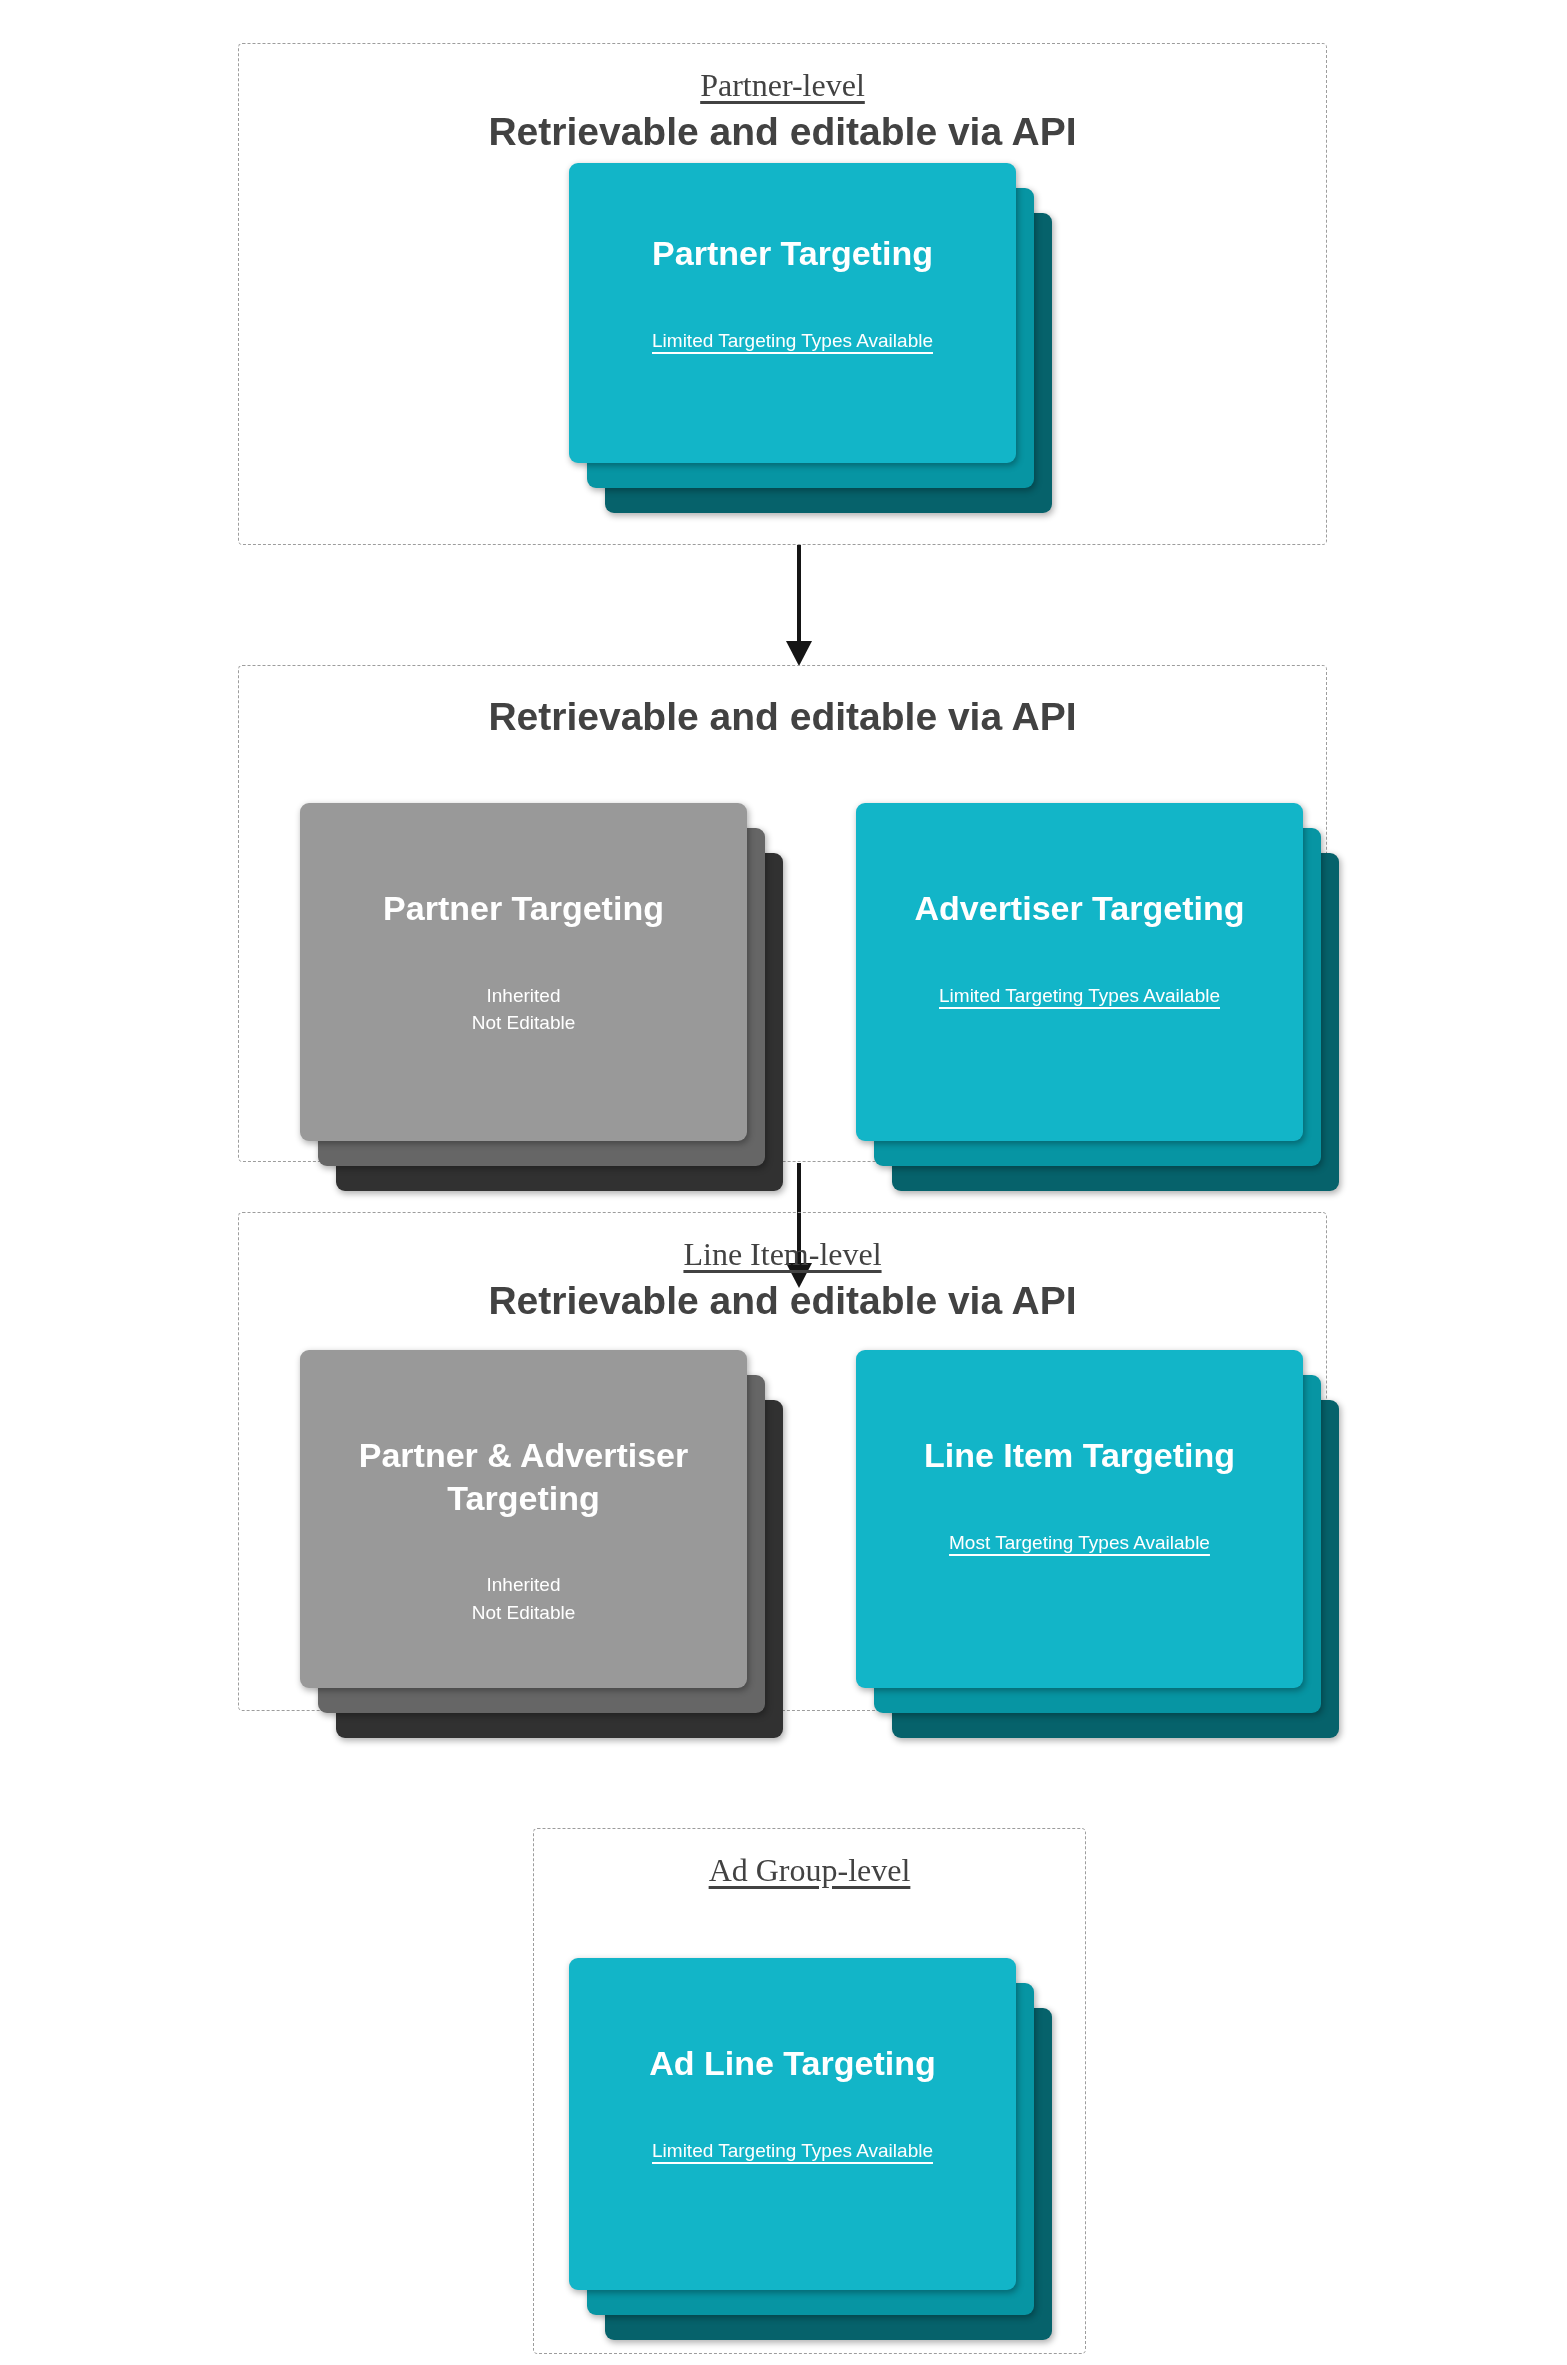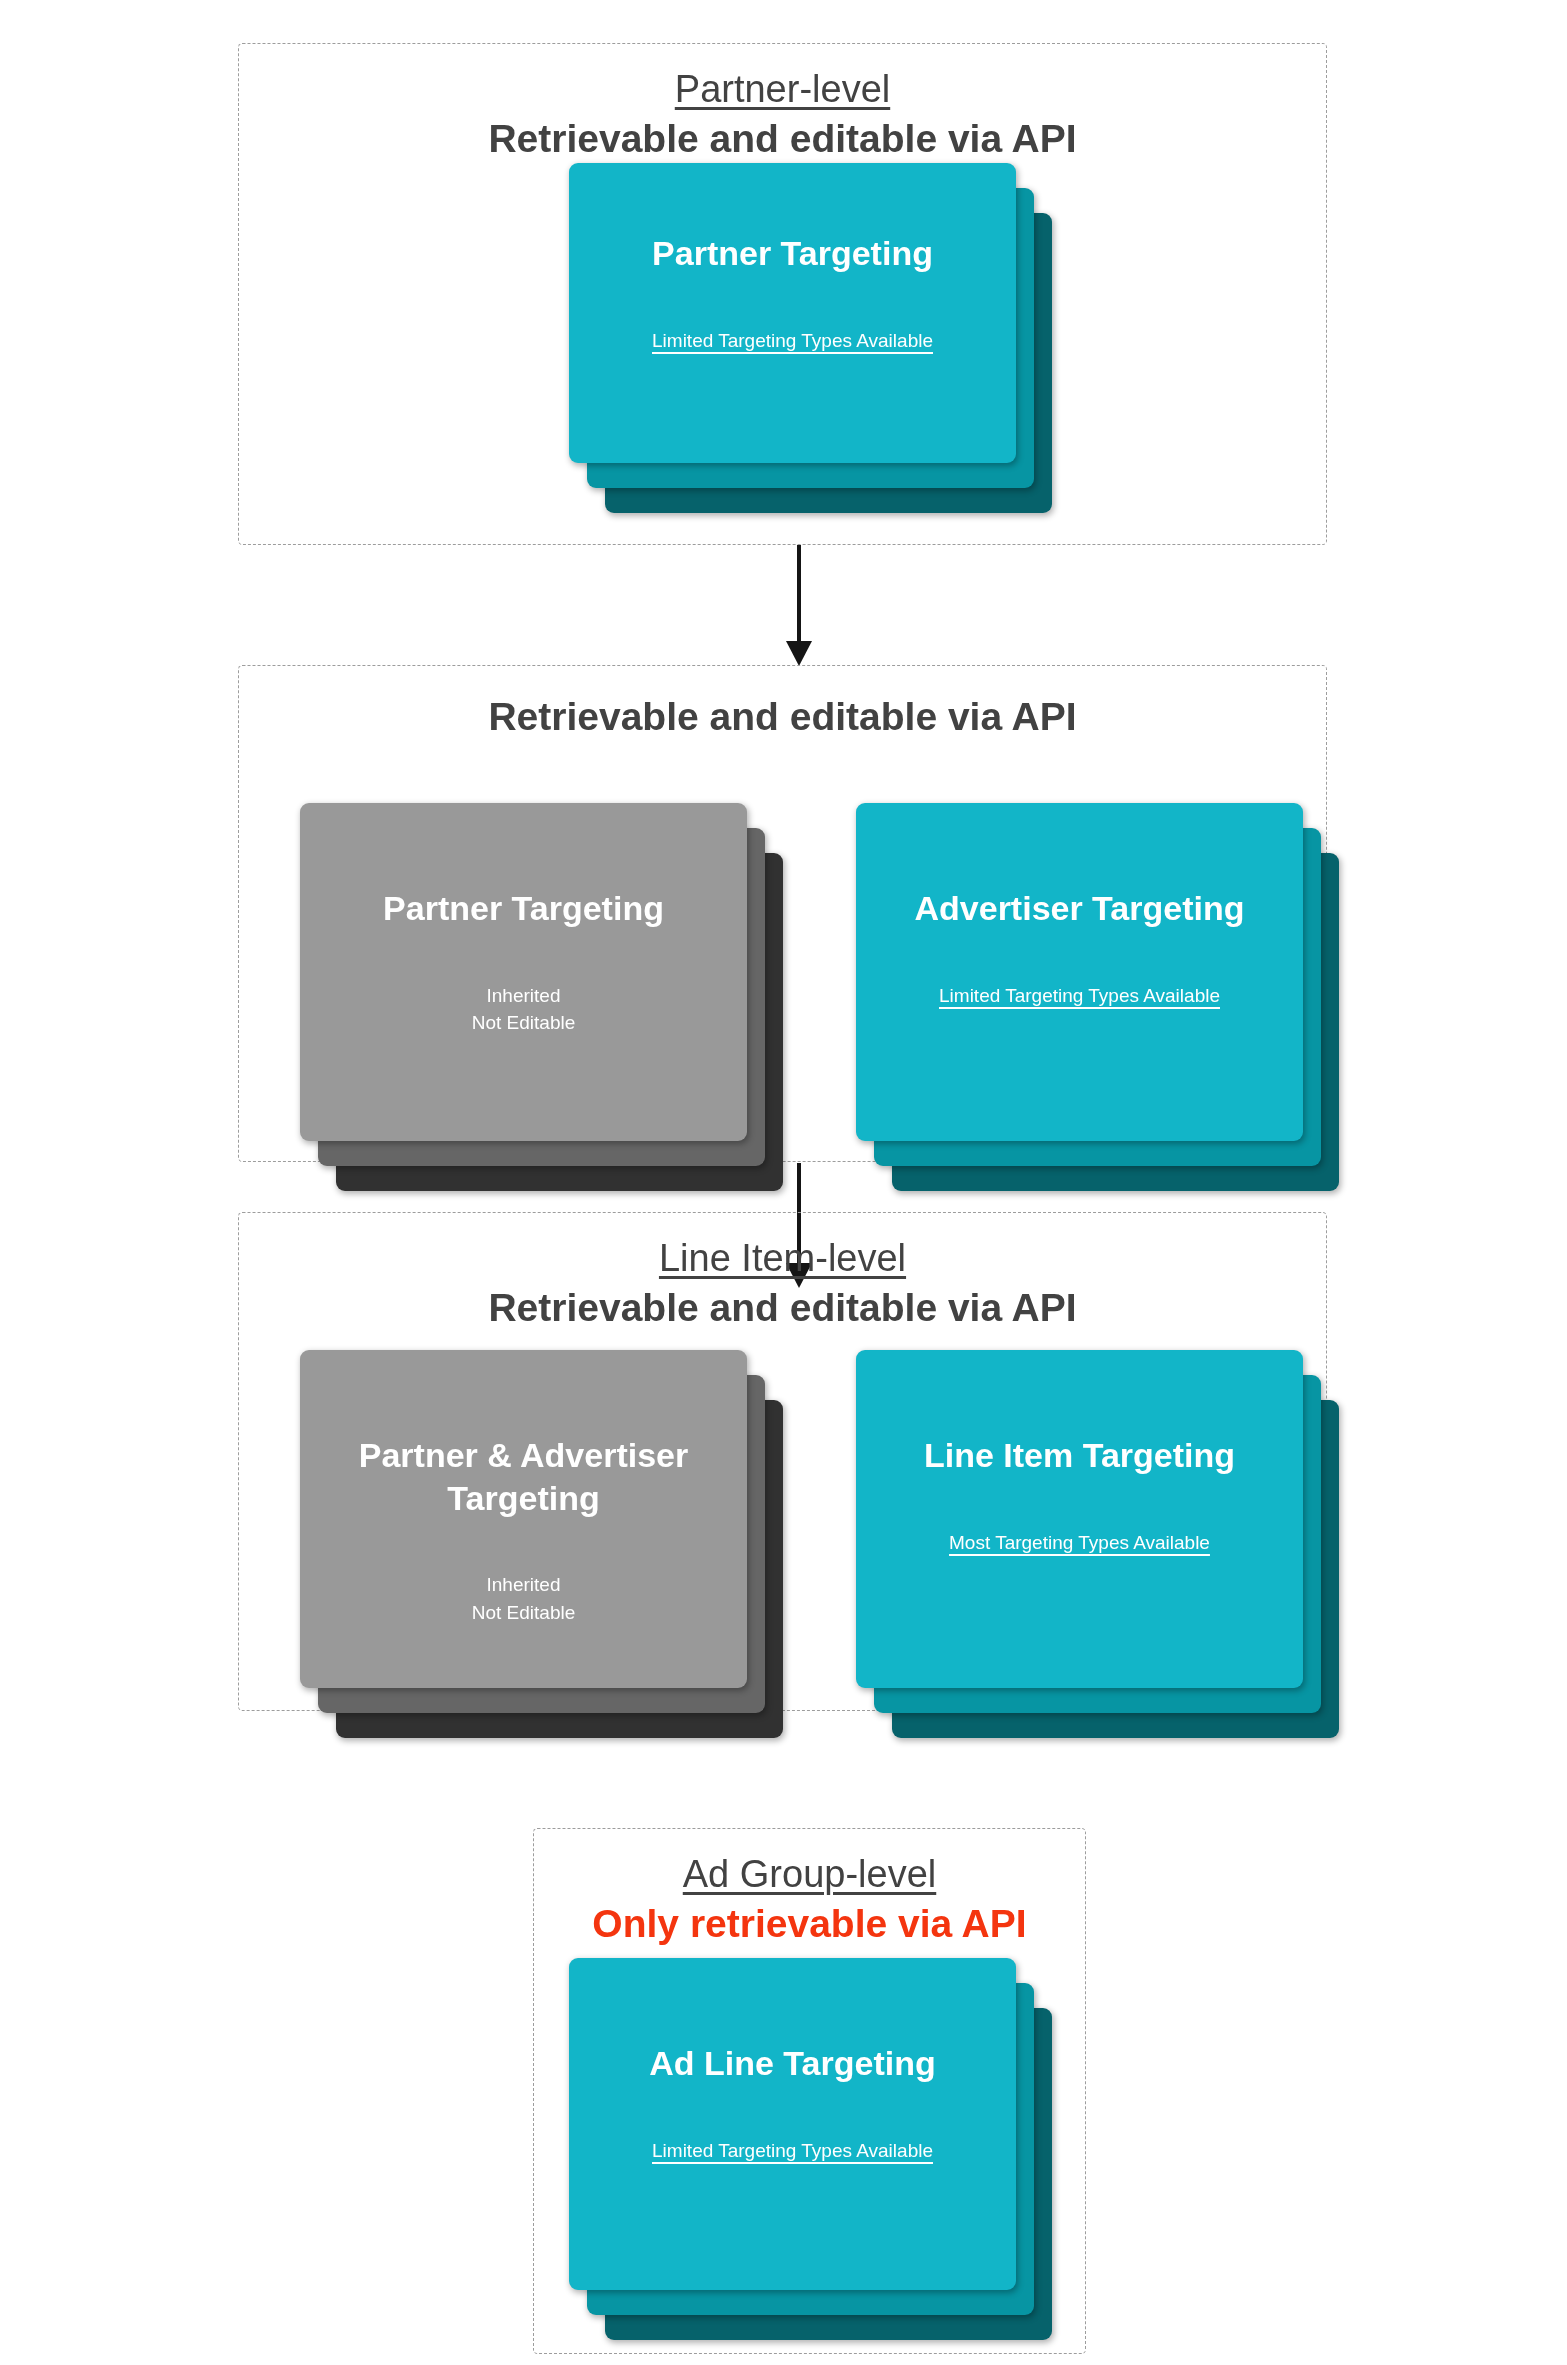--- a/index.html
+++ b/index.html
@@ -17,27 +17,28 @@
   }
   .section {
     position: absolute;
     border: 1.8px dashed var(--dash-border, #9d9d9d);
     border-radius: 4.5px;
     box-sizing: border-box;
     text-align: center;
     padding-top: 23px;
   }
   .sec-title {
-    font-size: 38px;
+    font-size: 32px;
     line-height: 1.18;
     font-weight: 400;
     color: var(--heading, #424242);
     text-decoration: underline;
     text-decoration-thickness: 2.7px;
     text-underline-offset: 5.4px;
+    font-family: Liberation Serif, serif;
   }
   .sec-sub {
     font-size: 39px;
     line-height: 1.18;
     font-weight: 700;
     color: var(--heading, #424242);
     margin-top: 4.5px;
   }
   .sec-sub.red { color: var(--red-accent, #f4350f); }
 
@@ -171,21 +172,20 @@
       <div class="layer mid"></div>
       <div class="layer front card-front">
         <div class="card-title">Line Item Targeting</div>
         <div class="card-body">Most Targeting Types Available</div>
       </div>
     </div>
   </section>
 
   <section class="section" style="left:533px; top:1828px; width:553px; height:526px;">
     <div class="sec-title">Ad Group-level</div>
-    <div class="sec-sub red">Only retrievable via API</div>
     <div class="stack teal u" style="left:35px; top:129px; --cw:447px; --ch:332px; --pt:84px;">
       <div class="layer back"></div>
       <div class="layer mid"></div>
       <div class="layer front card-front">
         <div class="card-title">Ad Line Targeting</div>
         <div class="card-body">Limited Targeting Types Available</div>
       </div>
     </div>
   </section>
 

